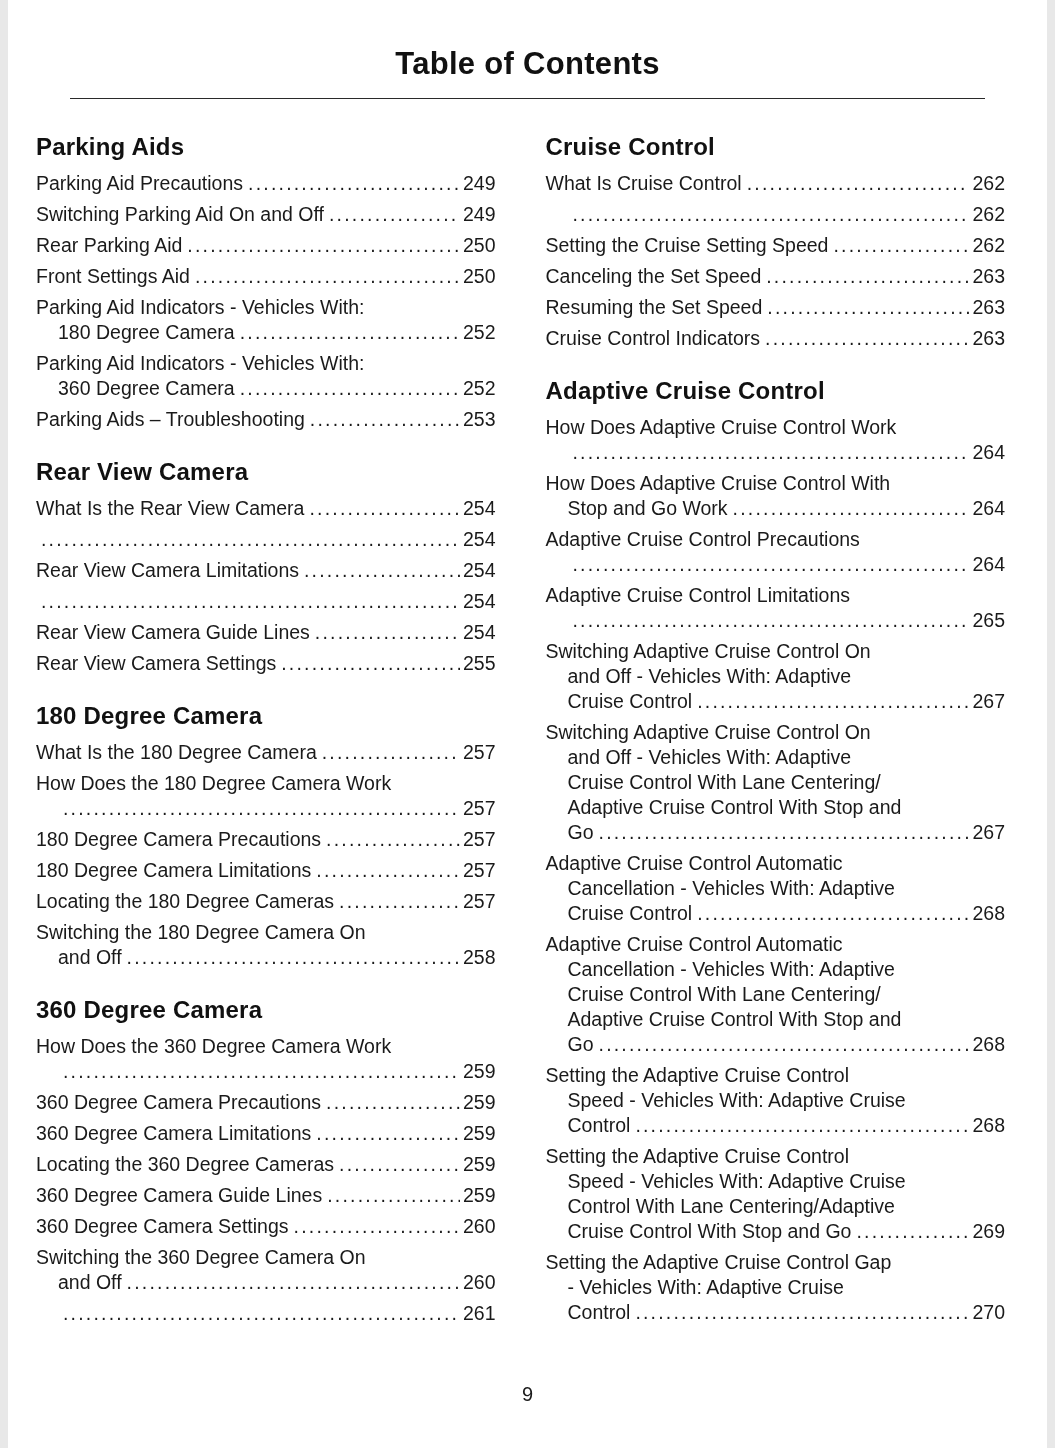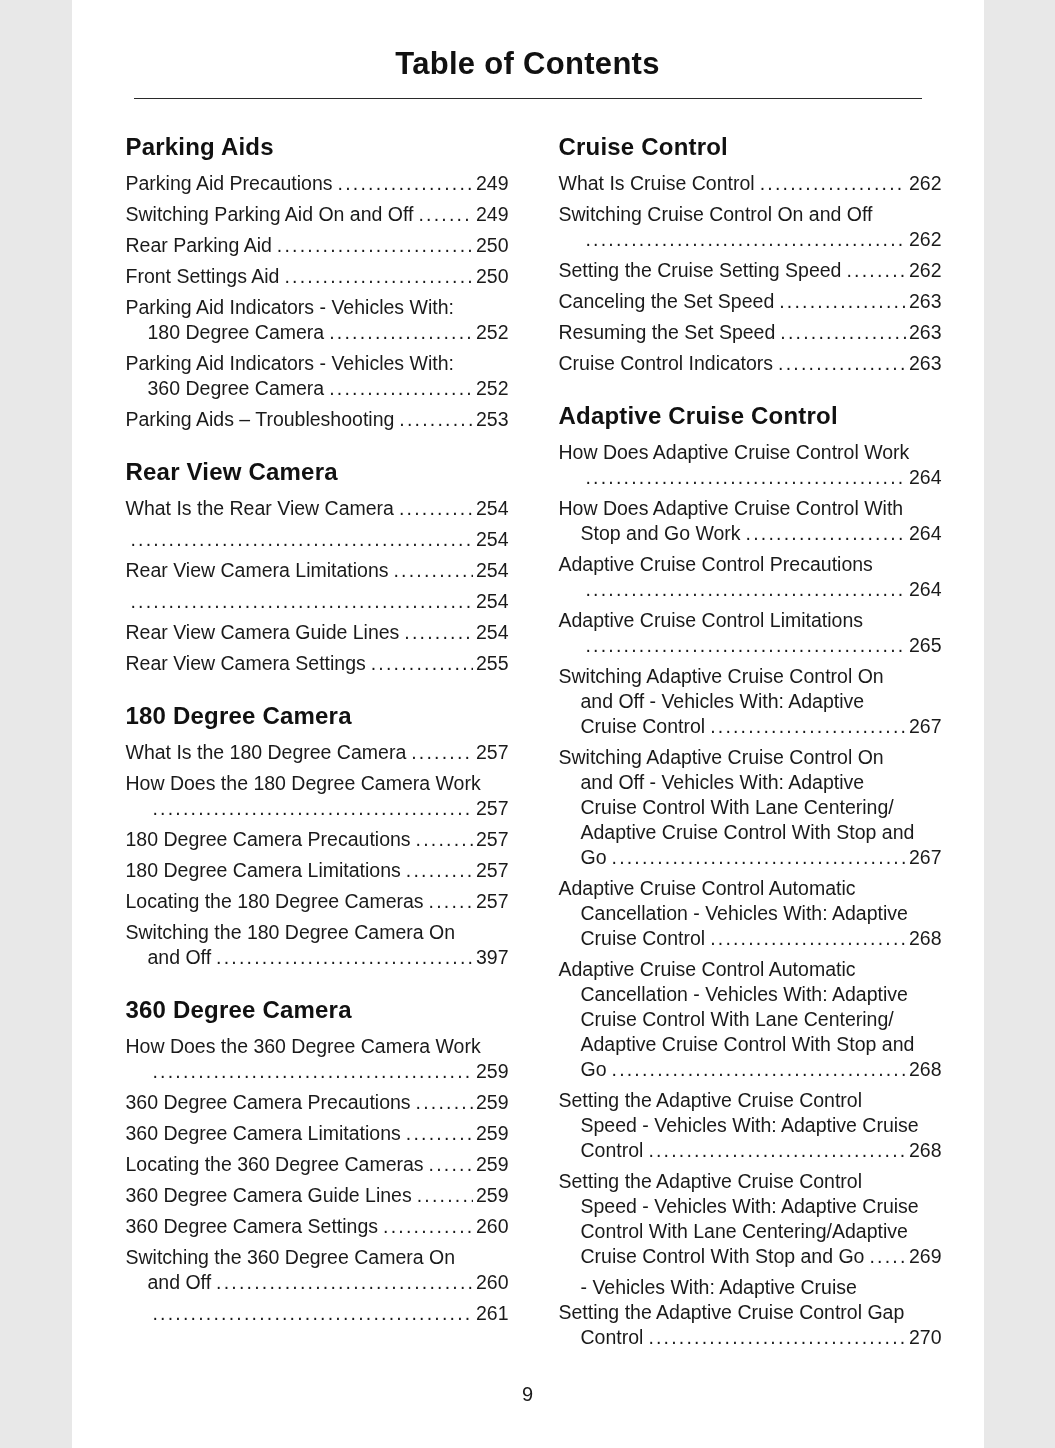--- a/index.html
+++ b/index.html
@@ -1,21 +1,21 @@
 <!DOCTYPE html>
 <html><head>
 <meta charset="utf-8">
 <style>
   * { margin: 0; padding: 0; box-sizing: border-box; }
   html, body { background: #e8e8e8; }
   body { font-family: "Liberation Sans", sans-serif; }
 
   .page {
     position: relative;
-    width: 912px;
+    width: 1039px;
     height: 1448px;
     margin: 0 auto;
     background: #ffffff;
     color: #111111;
     overflow: hidden;
   }
 
   .header { padding-top: 46px; text-align: center; }
   .page-title {
     font-size: 31px;
@@ -26,21 +26,21 @@
   .title-divider {
     margin: 16px 62px 0 62px;
     border: 0;
     border-top: 1.5px solid #2a2a2a;
     height: 0;
   }
 
   .columns {
     display: flex;
     gap: 50px;
-    padding: 34px 42px 0 54px;
+    padding: 34px 42px 0 28px;
   }
   .column { flex: 1 1 0; min-width: 0; }
 
   .toc-section { margin-bottom: 4px; }
   .section-heading {
     font-size: 24px;
     font-weight: 800;
     margin: 26px 0 10px 0;
     color: #111111;
     letter-spacing: 0.2px;
@@ -222,21 +222,21 @@
               <span class="txt">Locating the 180 Degree Cameras</span>
               <span class="dots">............................................................................................................................................</span>
               <span class="pagenum">257</span>
             </div>
           </div>
           <div class="entry">
             <div class="line">Switching the 180 Degree Camera On</div>
             <div class="line indent last">
               <span class="txt">and Off</span>
               <span class="dots">............................................................................................................................................</span>
-              <span class="pagenum">397</span>
+              <span class="pagenum">258</span>
             </div>
           </div>
         </section>
         <section class="toc-section">
           <h2 class="section-heading">360 Degree Camera</h2>
           <div class="entry">
             <div class="line">How Does the 360 Degree Camera Work</div>
             <div class="line indent last">
               <span class="txt"></span>
               <span class="dots">............................................................................................................................................</span>
@@ -299,21 +299,20 @@
         <section class="toc-section">
           <h2 class="section-heading">Cruise Control</h2>
           <div class="entry">
             <div class="line last">
               <span class="txt">What Is Cruise Control</span>
               <span class="dots">............................................................................................................................................</span>
               <span class="pagenum">262</span>
             </div>
           </div>
           <div class="entry">
-            <div class="line">Switching Cruise Control On and Off</div>
             <div class="line indent last">
               <span class="txt"></span>
               <span class="dots">............................................................................................................................................</span>
               <span class="pagenum">262</span>
             </div>
           </div>
           <div class="entry">
             <div class="line last">
               <span class="txt">Setting the Cruise Setting Speed</span>
               <span class="dots">............................................................................................................................................</span>
@@ -429,22 +428,22 @@
             <div class="line">Setting the Adaptive Cruise Control</div>
             <div class="line indent">Speed - Vehicles With: Adaptive Cruise</div>
             <div class="line indent">Control With Lane Centering/Adaptive</div>
             <div class="line indent last">
               <span class="txt">Cruise Control With Stop and Go</span>
               <span class="dots">............................................................................................................................................</span>
               <span class="pagenum">269</span>
             </div>
           </div>
           <div class="entry">
+            <div class="line">Setting the Adaptive Cruise Control Gap</div>
             <div class="line indent">- Vehicles With: Adaptive Cruise</div>
-            <div class="line">Setting the Adaptive Cruise Control Gap</div>
             <div class="line indent last">
               <span class="txt">Control</span>
               <span class="dots">............................................................................................................................................</span>
               <span class="pagenum">270</span>
             </div>
           </div>
         </section>
       </div>
   </div>
 

